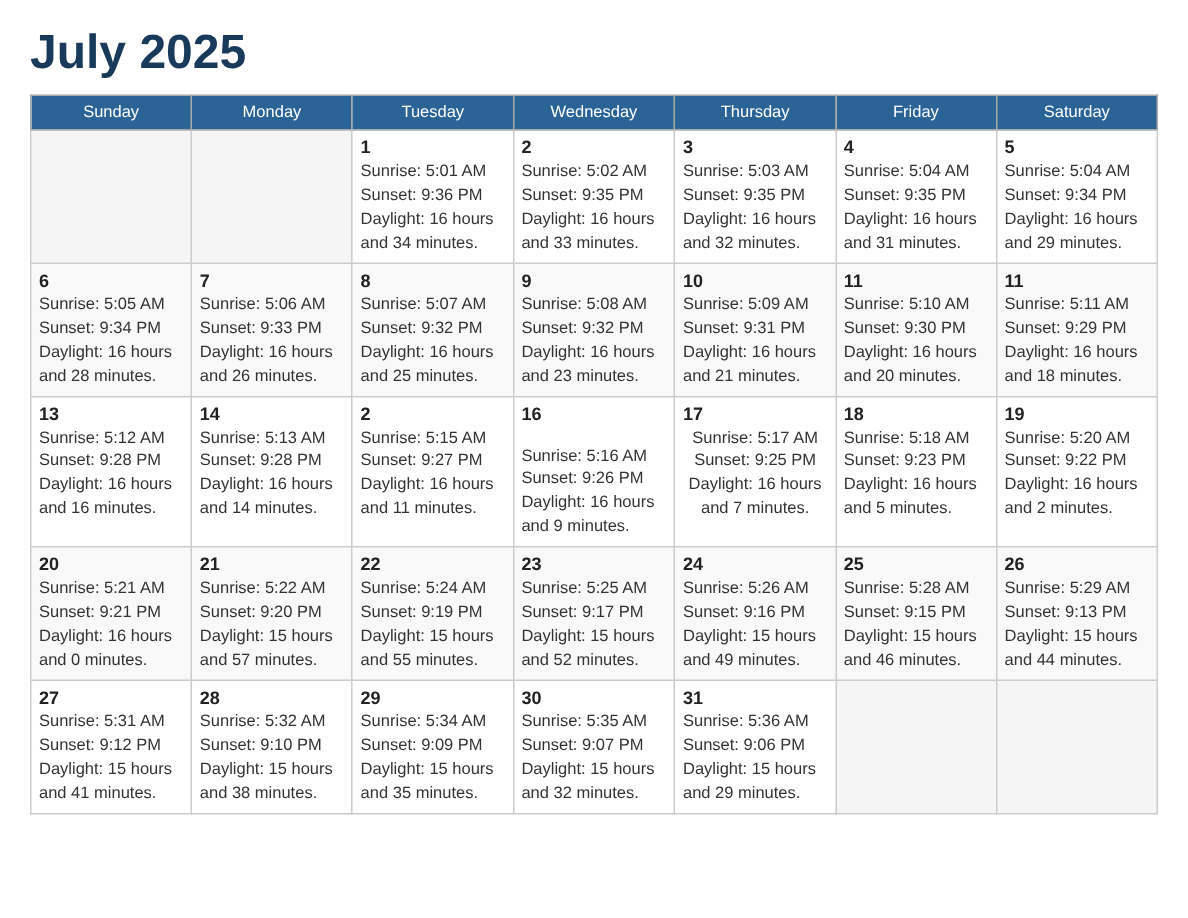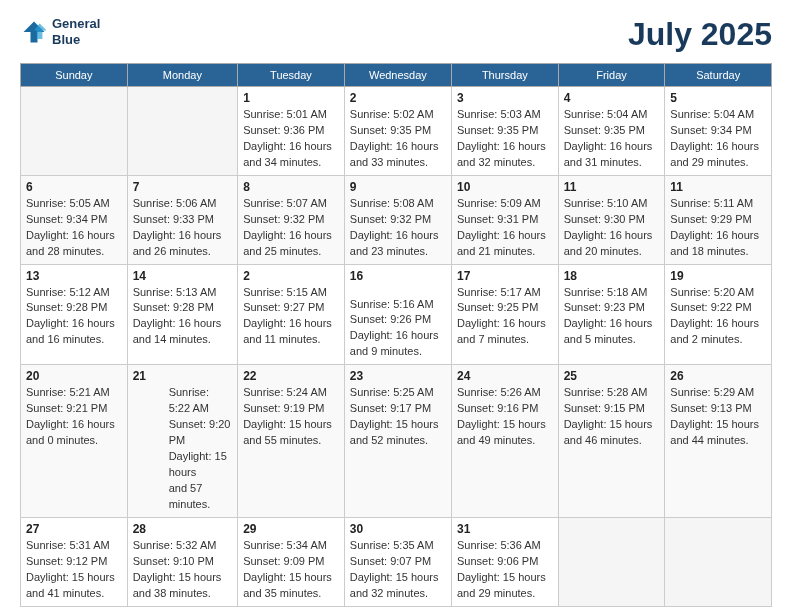--- a/index.html
+++ b/index.html
@@ -88,31 +88,20 @@
     }
     tr:nth-child(even) td:not(.empty) {
       background: #f9f9f9;
     }
   </style>
 </head>
 <body>
 
 <div class="page">
   <div class="header">
-    <div class="logo">
-      <svg class="logo-icon" viewBox="0 0 40 40">
-        <rect x="0" y="0" width="40" height="40" rx="4" fill="white"></rect>
-        <polygon points="20,5 35,20 25,20 25,35 15,35 15,20 5,20" fill="#1a6aa0"></polygon>
-        <polygon points="28,8 38,18 32,18 32,30 24,30 24,18 20,18 28,8" fill="#2a9fd6" opacity="0.7"></polygon>
-      </svg>
-      <div class="logo-text">
-        <div>General</div>
-        <div>Blue</div>
-      </div>
-    </div>
     <div class="title-block">
       <div class="month-title">July 2025</div>
     </div>
   </div>
 
   <table class="calendar">
     <thead>
       <tr>
       <th>Sunday</th>
           <th>Monday</th>
@@ -238,21 +227,21 @@
           </td>
           <td>
             <span class="day-num">16</span>
             <div class="day-info" style="white-space: pre-line; margin-top: 14px;">Sunrise: 5:16 AM
 Sunset: 9:26 PM
 Daylight: 16 hours
 and 9 minutes.</div>
           </td>
           <td>
             <span class="day-num">17</span>
-            <div class="day-info" style="white-space: pre-line;">Sunrise: 5:17 AM
+            <div class="day-info" style="white-space: pre-line; text-align: center;">Sunrise: 5:17 AM
 Sunset: 9:25 PM
 Daylight: 16 hours
 and 7 minutes.</div>
           </td>
           <td>
             <span class="day-num">18</span>
             <div class="day-info" style="white-space: pre-line;">Sunrise: 5:18 AM
 Sunset: 9:23 PM
 Daylight: 16 hours
 and 5 minutes.</div>
@@ -268,21 +257,21 @@
         <tr>
           <td>
             <span class="day-num">20</span>
             <div class="day-info" style="white-space: pre-line;">Sunrise: 5:21 AM
 Sunset: 9:21 PM
 Daylight: 16 hours
 and 0 minutes.</div>
           </td>
           <td>
             <span class="day-num">21</span>
-            <div class="day-info" style="white-space: pre-line; margin-left: 36px;">Sunrise: 5:22 AM
+            <div class="day-info" style="white-space: pre-line;">Sunrise: 5:22 AM
 Sunset: 9:20 PM
 Daylight: 15 hours
 and 57 minutes.</div>
           </td>
           <td>
             <span class="day-num">22</span>
             <div class="day-info" style="white-space: pre-line;">Sunrise: 5:24 AM
 Sunset: 9:19 PM
 Daylight: 15 hours
 and 55 minutes.</div>

